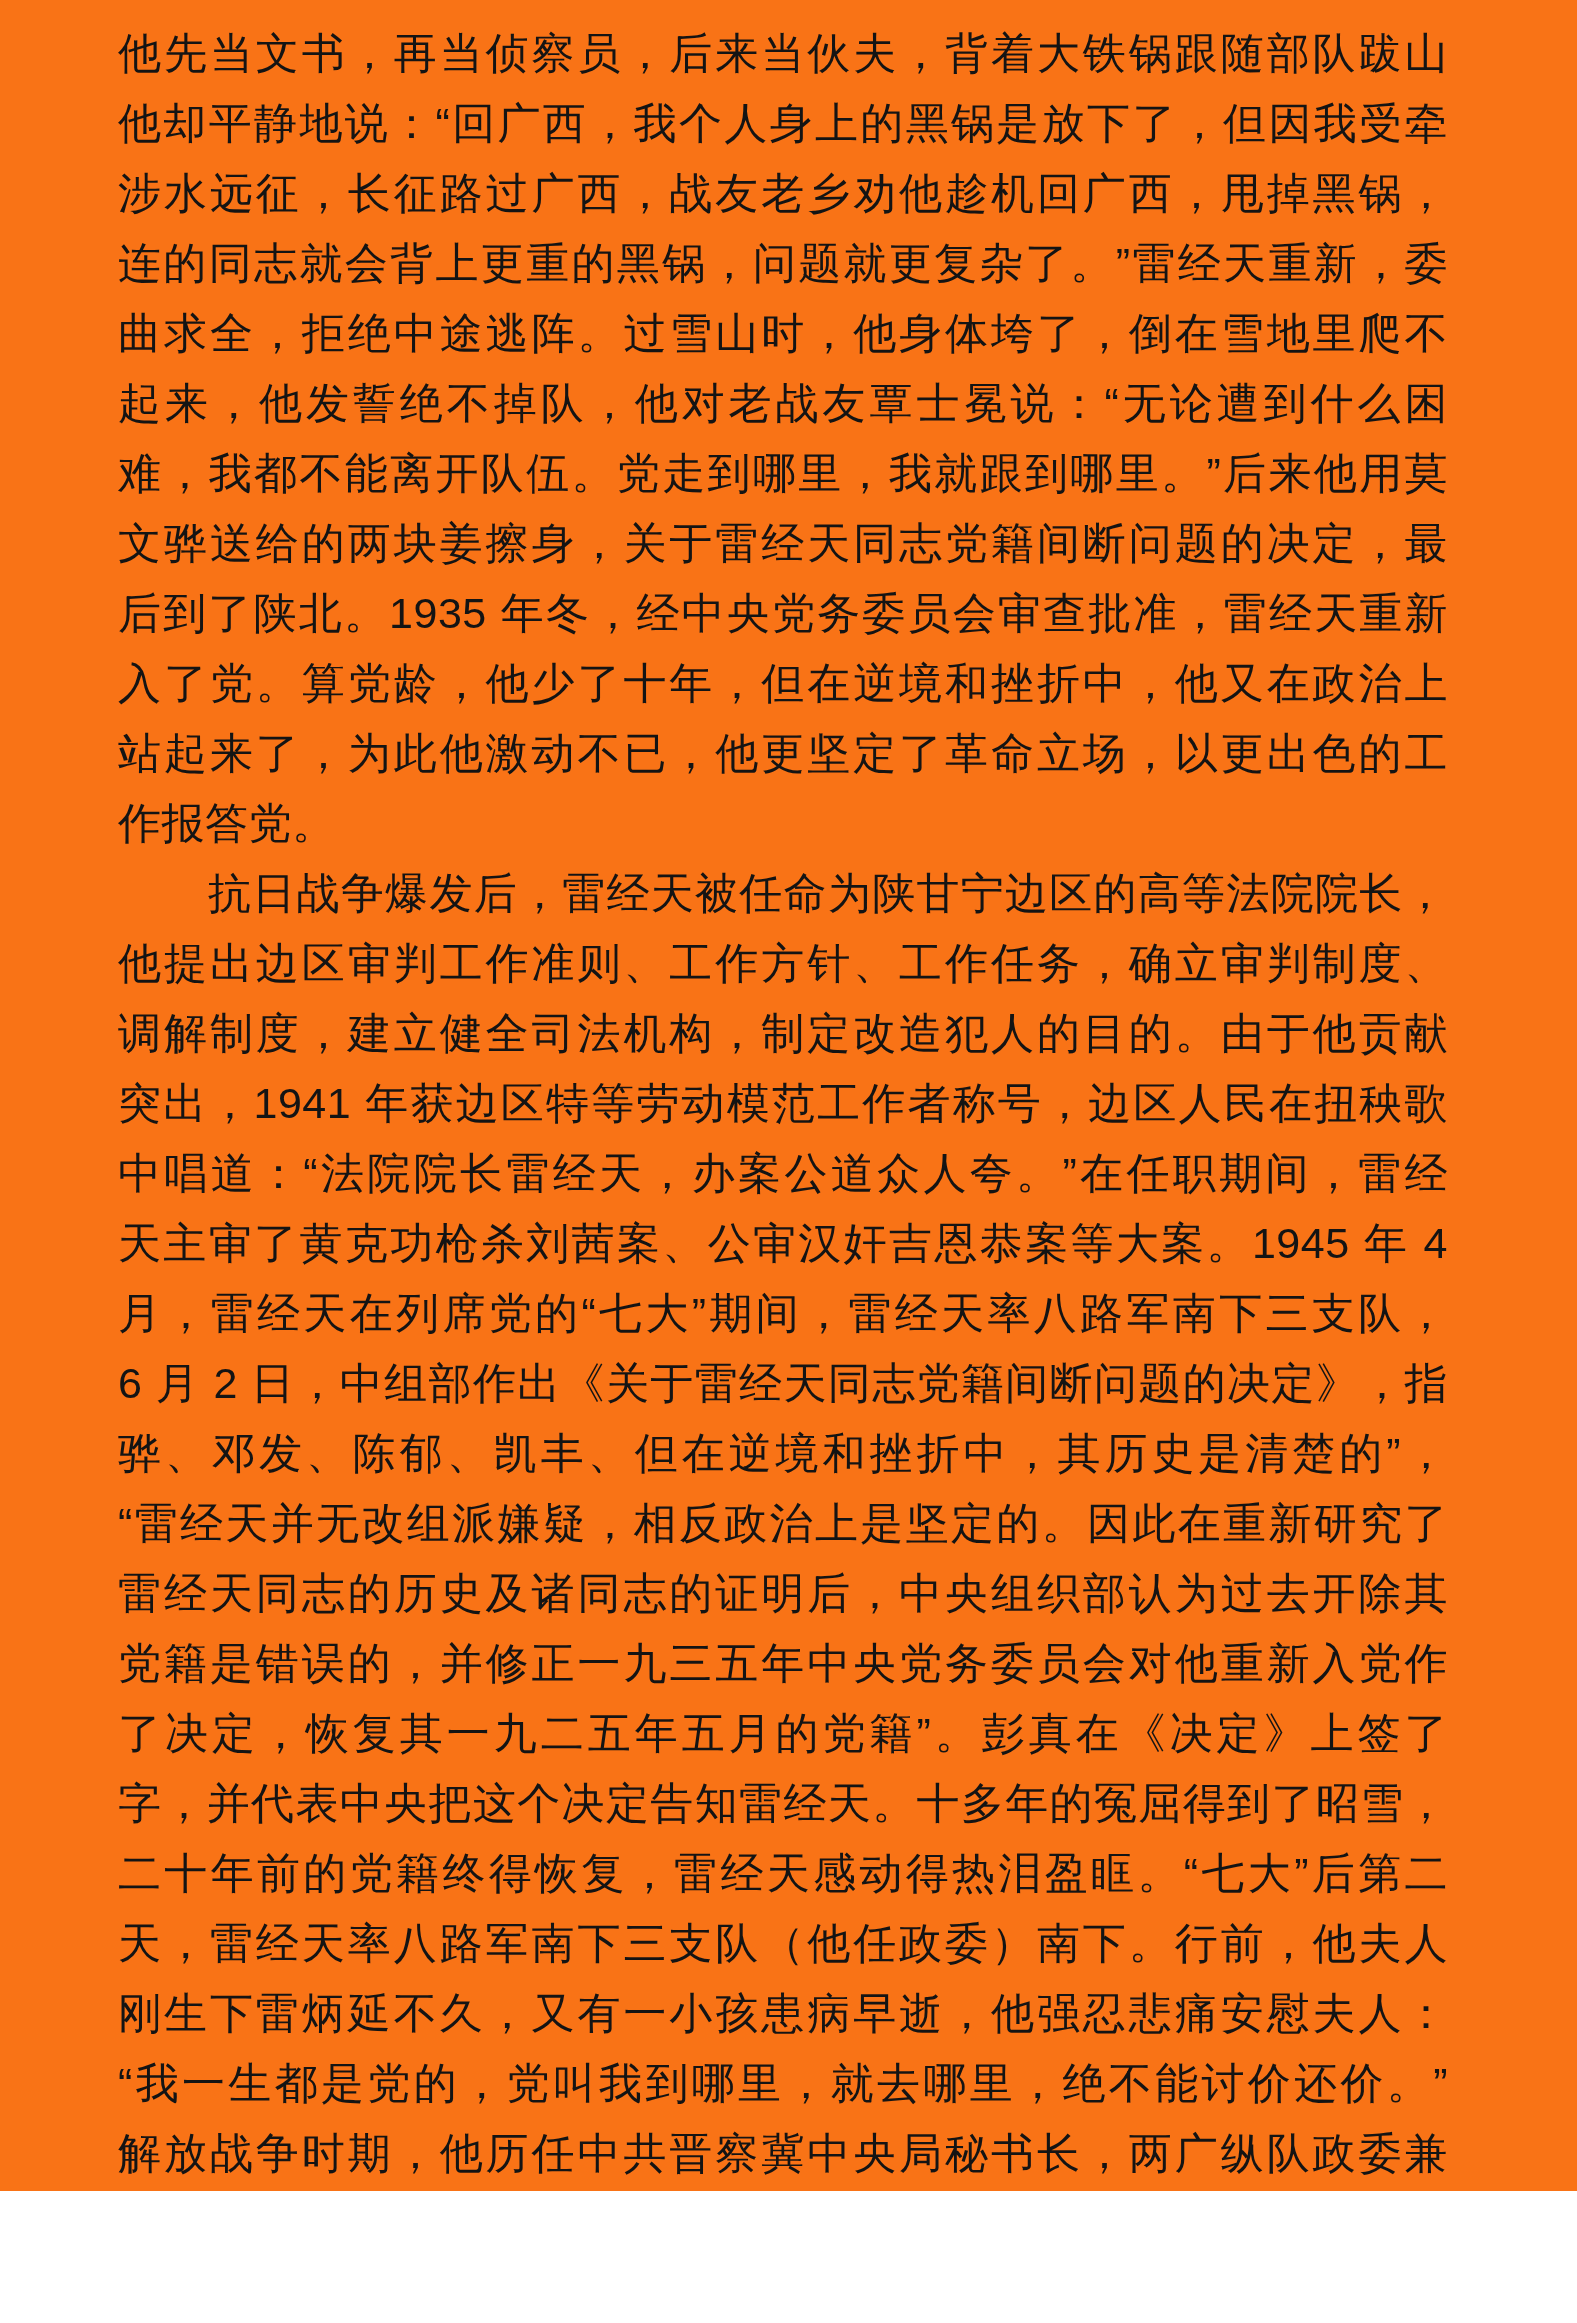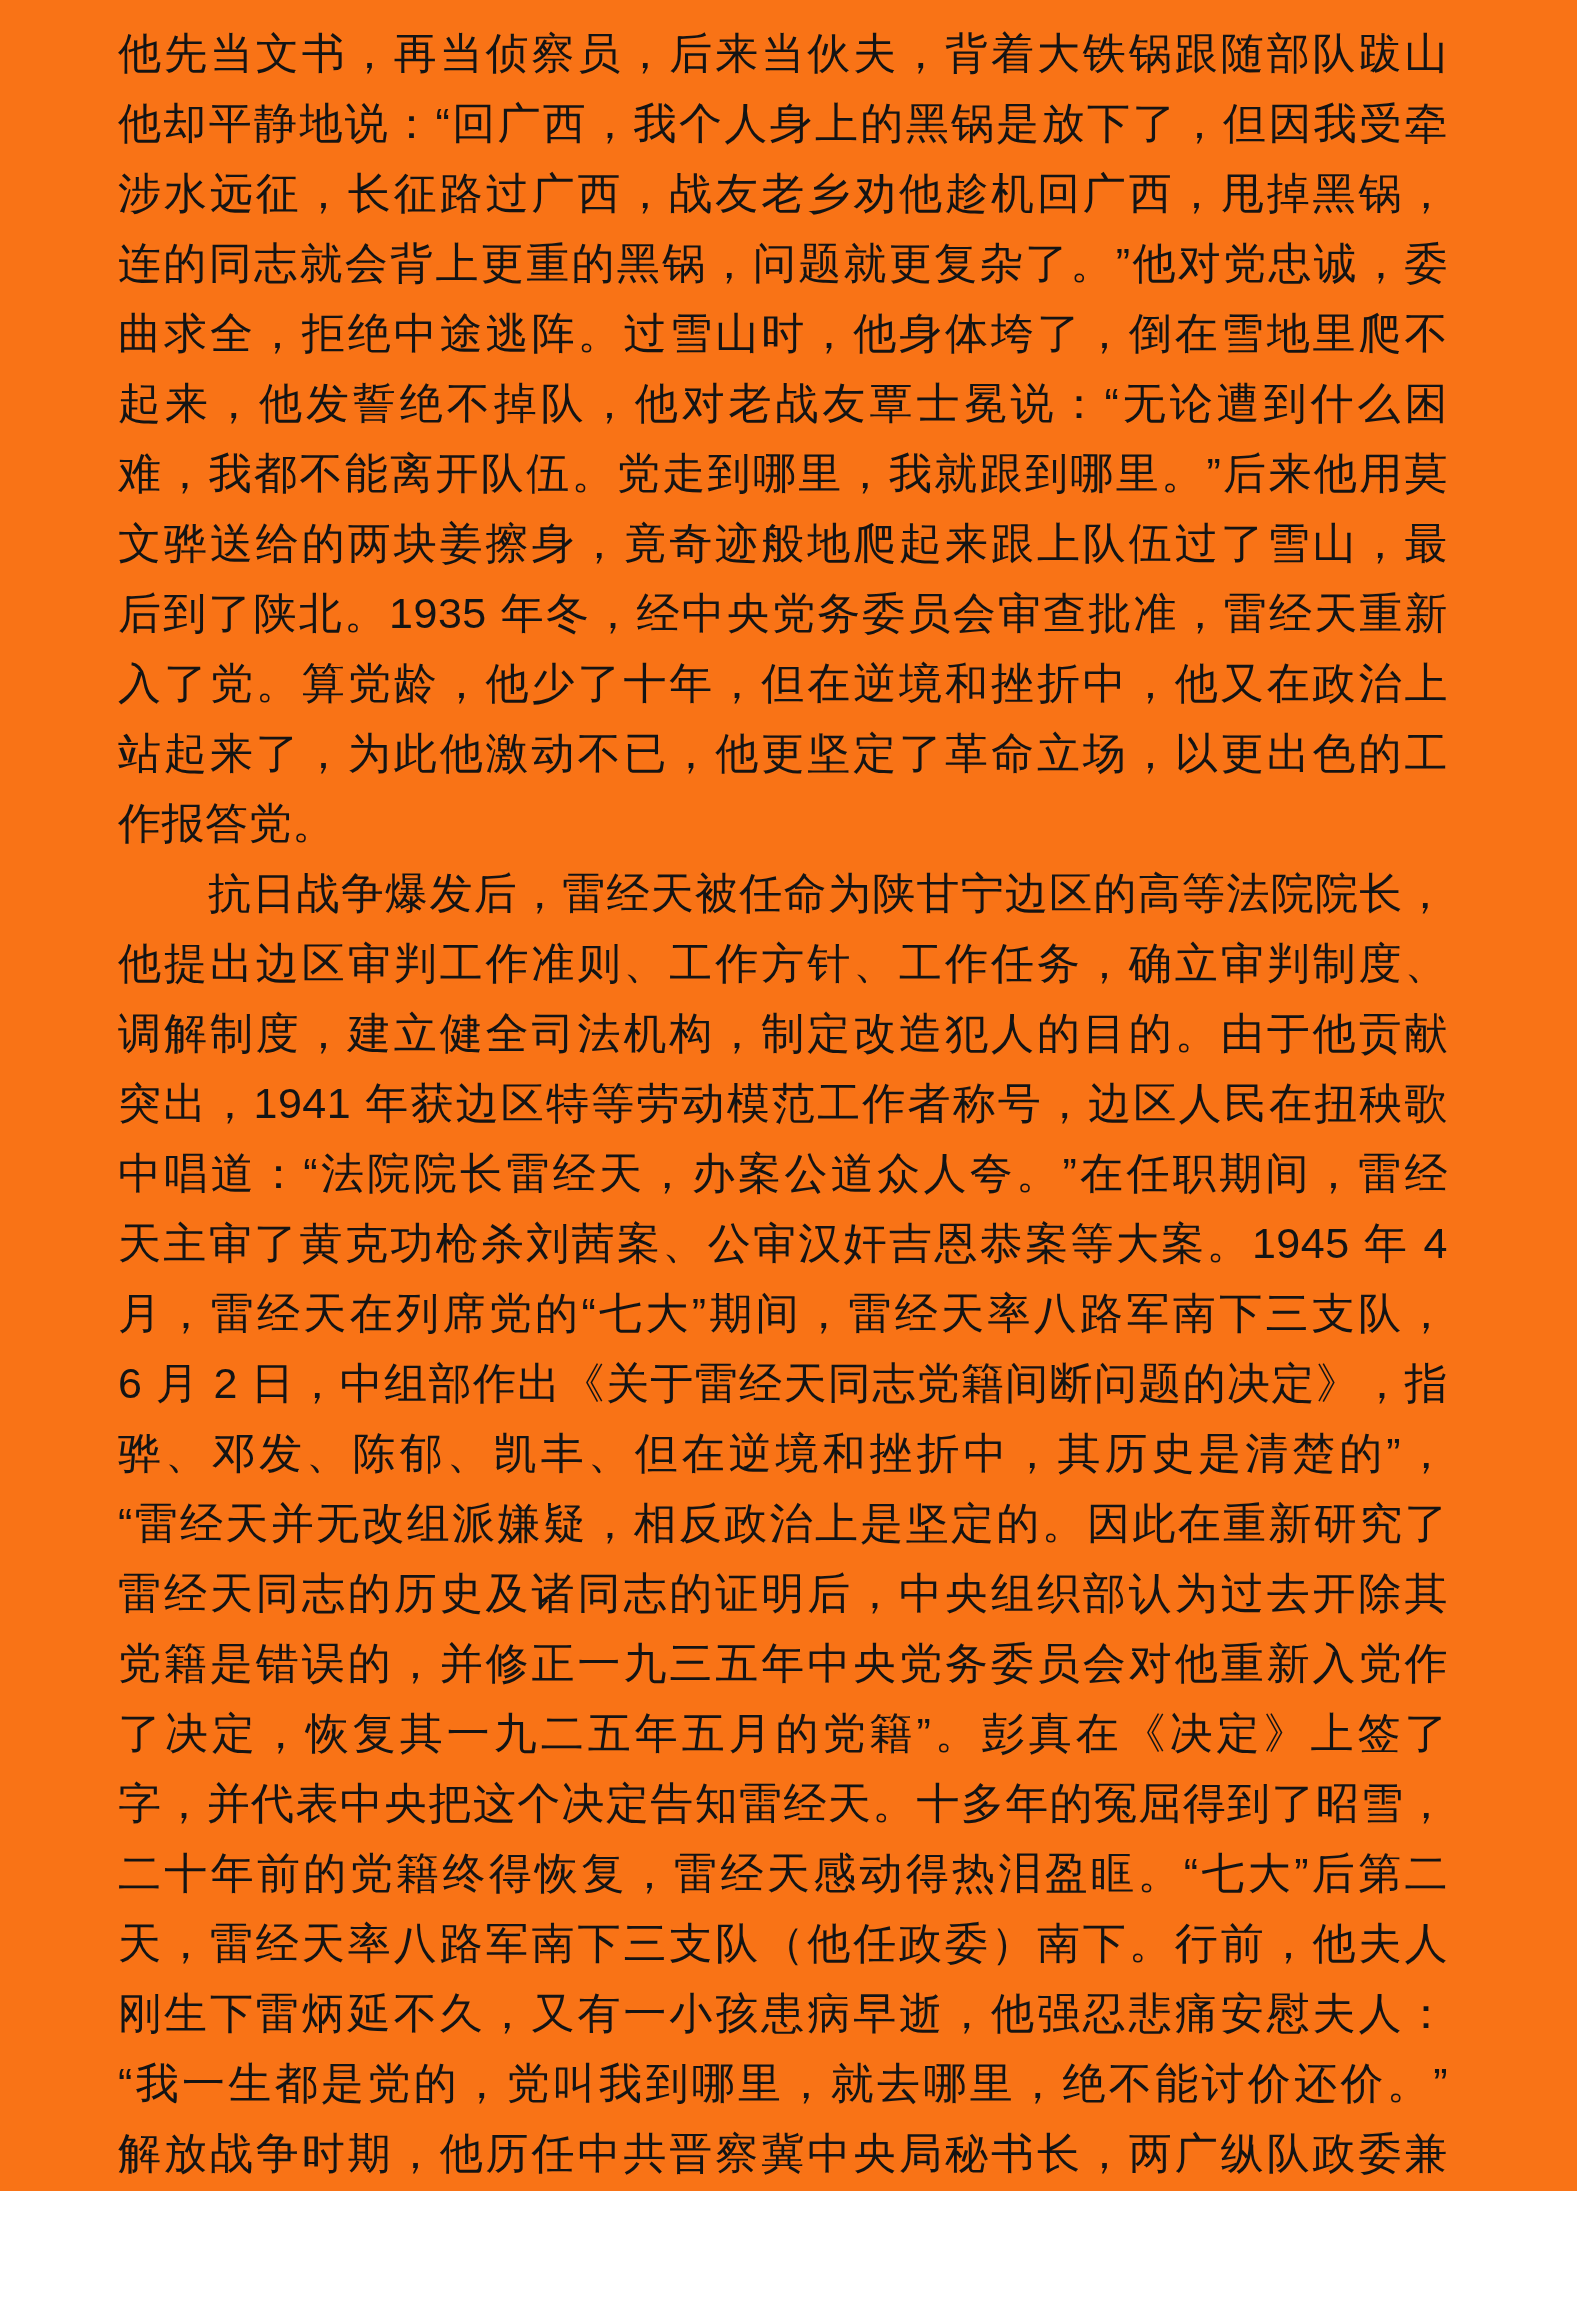--- a/index.html
+++ b/index.html
@@ -44,25 +44,25 @@
   }
 </style>
 </head>
 <body>
 
 <div class="page">
   <div class="textblock">
     <div class="line">他先当文书，再当侦察员，后来当伙夫，背着大铁锅跟随部队跋山</div>
     <div class="line">他却平静地说：“回广西，我个人身上的黑锅是放下了，但因我受牵</div>
     <div class="line">涉水远征，长征路过广西，战友老乡劝他趁机回广西，甩掉黑锅，</div>
-    <div class="line">连的同志就会背上更重的黑锅，问题就更复杂了。”他对党忠诚，委</div>
+    <div class="line">连的同志就会背上更重的黑锅，问题就更复杂了。”雷经天重新，委</div>
     <div class="line">曲求全，拒绝中途逃阵。过雪山时，他身体垮了，倒在雪地里爬不</div>
     <div class="line">起来，他发誓绝不掉队，他对老战友覃士冕说：“无论遭到什么困</div>
     <div class="line">难，我都不能离开队伍。党走到哪里，我就跟到哪里。”后来他用莫</div>
-    <div class="line">文骅送给的两块姜擦身，竟奇迹般地爬起来跟上队伍过了雪山，最</div>
+    <div class="line">文骅送给的两块姜擦身，关于雷经天同志党籍间断问题的决定，最</div>
     <div class="line">后到了陕北。1935 年冬，经中央党务委员会审查批准，雷经天重新</div>
     <div class="line">入了党。算党龄，他少了十年，但在逆境和挫折中，他又在政治上</div>
     <div class="line">站起来了，为此他激动不已，他更坚定了革命立场，以更出色的工</div>
     <div class="line para-end">作报答党。</div>
     <div class="line indent">抗日战争爆发后，雷经天被任命为陕甘宁边区的高等法院院长，</div>
     <div class="line">他提出边区审判工作准则、工作方针、工作任务，确立审判制度、</div>
     <div class="line">调解制度，建立健全司法机构，制定改造犯人的目的。由于他贡献</div>
     <div class="line">突出，1941 年获边区特等劳动模范工作者称号，边区人民在扭秧歌</div>
     <div class="line">中唱道：“法院院长雷经天，办案公道众人夸。”在任职期间，雷经</div>
     <div class="line">天主审了黄克功枪杀刘茜案、公审汉奸吉恩恭案等大案。1945 年 4</div>

